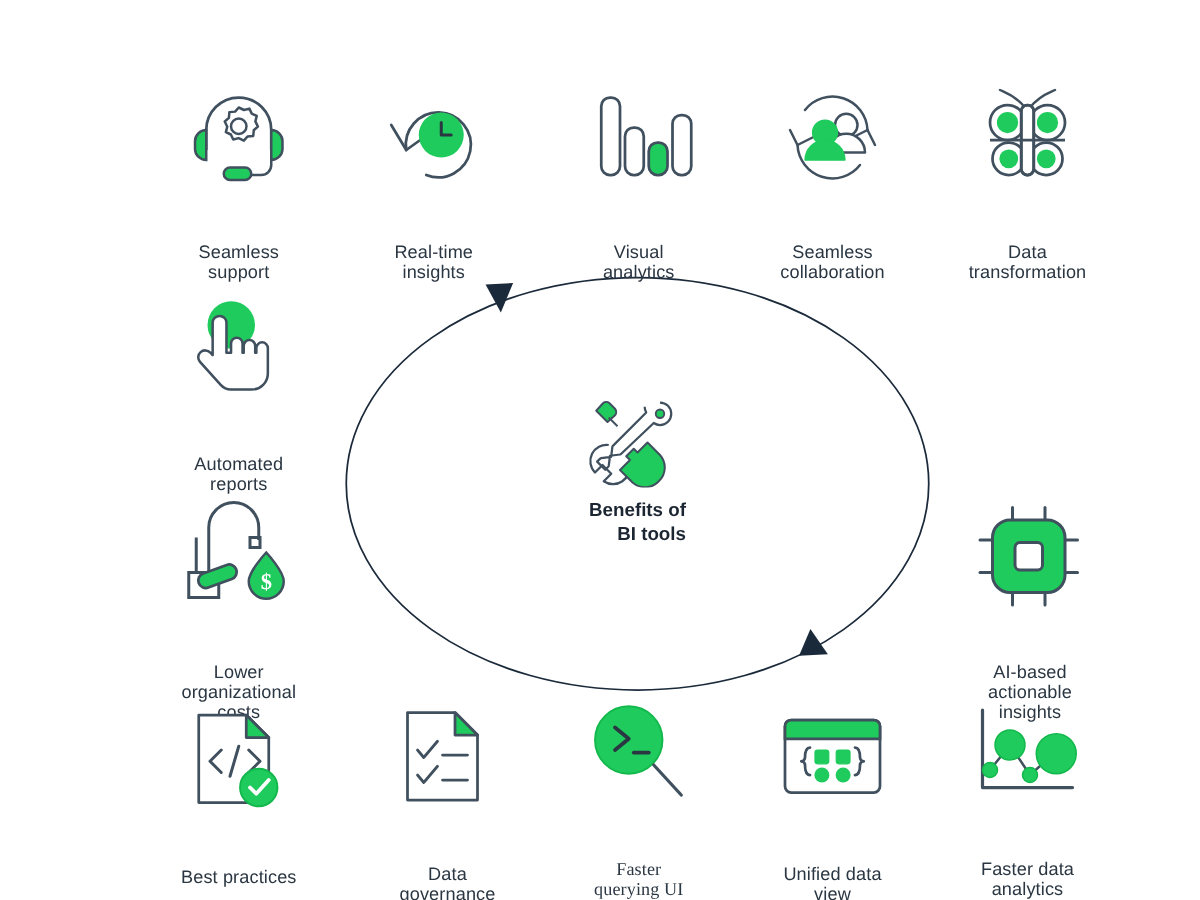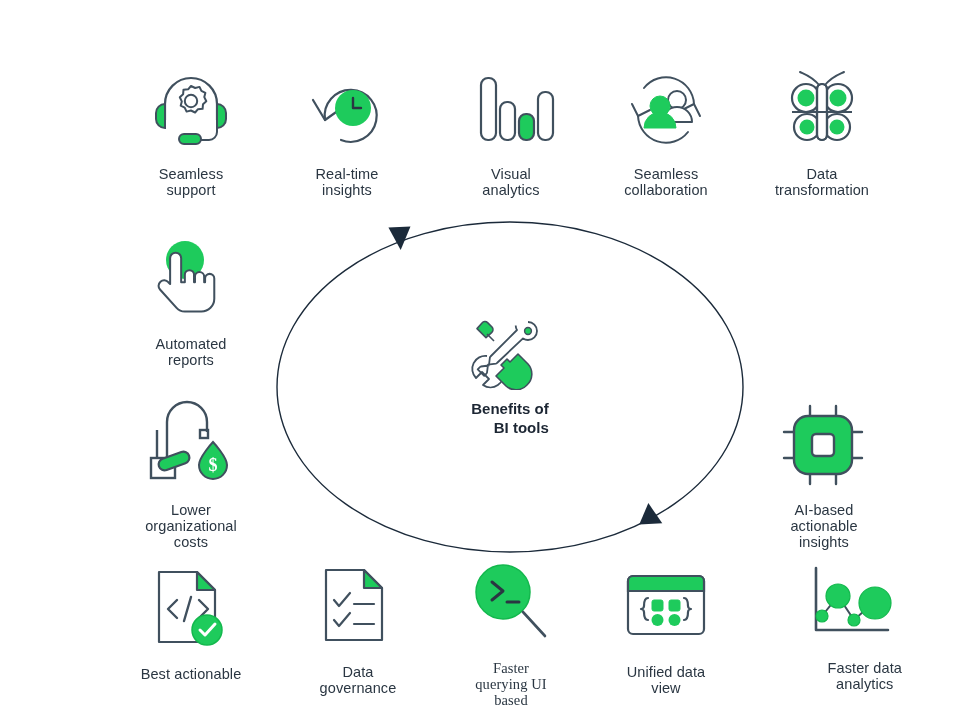--- a/index.html
+++ b/index.html
@@ -19,20 +19,21 @@
     width: 960px;
     height: 720px;
     background: #ffffff;
   }
   .node {
     position: absolute;
     display: flex;
     flex-direction: column;
     align-items: center;
     width: 160px;
+    gap: 28px;
   }
   .node .icon-wrap {
     width: 100px;
     height: 96px;
     display: flex;
     align-items: center;
     justify-content: center;
   }
   .node .label {
     margin-top: 8px;
@@ -246,21 +247,21 @@
         <path d="M52 8 l18 18 h-18 z" fill="#1ecb5c" stroke="#40505e" stroke-width="2.2" stroke-linejoin="round"></path>
         <g fill="none" stroke="#40505e" stroke-width="2.4" stroke-linecap="round" stroke-linejoin="round">
           <path d="M32 36 l-9 9 l9 9"></path>
           <path d="M54 36 l9 9 l-9 9"></path>
           <line x1="46" y1="33" x2="39" y2="57"></line>
         </g>
         <circle cx="62" cy="66" r="15" fill="#1ecb5c" stroke="#13b84d" stroke-width="1.5"></circle>
         <path d="M55 66 l5 5 l10 -11" fill="none" stroke="#ffffff" stroke-width="3" stroke-linecap="round" stroke-linejoin="round"></path>
       </svg>
     </div>
-    <div class="label">Best actionable</div>
+    <div class="label">Best practices</div>
   </div>
 
   <div class="node" style="left:278px; top:560px;">
     <div class="icon-wrap">
       <svg width="92" height="92" viewBox="0 0 92 92">
         <path d="M14 8 h38 l18 18 v52 h-56 z" fill="#ffffff" stroke="#40505e" stroke-width="2.2" stroke-linejoin="round"></path>
         <path d="M52 8 l18 18 h-18 z" fill="#1ecb5c" stroke="#40505e" stroke-width="2.2" stroke-linejoin="round"></path>
         <g fill="none" stroke="#40505e" stroke-width="2.2" stroke-linecap="round" stroke-linejoin="round">
           <path d="M22 38 l5 6 l11 -13"></path>
           <line x1="42" y1="42" x2="62" y2="42"></line>
@@ -299,21 +300,21 @@
         <rect x="32" y="38" width="11" height="11" rx="2" fill="#1ecb5c" stroke="#1ecb5c" stroke-width="1"></rect>
         <rect x="49" y="38" width="11" height="11" rx="2" fill="#1ecb5c" stroke="#1ecb5c" stroke-width="1"></rect>
         <circle cx="37.5" cy="58" r="6" fill="#1ecb5c"></circle>
         <circle cx="54.5" cy="58" r="6" fill="#1ecb5c"></circle>
       </svg>
     </div>
     <div class="label">Unified data
 view</div>
   </div>
 
-  <div class="node" style="left:742px; top:556px;align-items:flex-end;">
+  <div class="node" style="left:742px; top:556px;">
     <div class="icon-wrap">
       <svg width="96" height="92" viewBox="0 0 96 92">
         <path d="M12 10 V72 H84" fill="none" stroke="#40505e" stroke-width="2.6" stroke-linecap="round" stroke-linejoin="round"></path>
         <polyline points="18,58 34,38 50,62 70,44" fill="none" stroke="#40505e" stroke-width="2"></polyline>
         <circle cx="18" cy="58" r="6" fill="#1ecb5c" stroke="#13b84d" stroke-width="1.2"></circle>
         <circle cx="34" cy="38" r="12" fill="#1ecb5c" stroke="#13b84d" stroke-width="1.2"></circle>
         <circle cx="50" cy="62" r="6" fill="#1ecb5c" stroke="#13b84d" stroke-width="1.2"></circle>
         <circle cx="71" cy="45" r="16" fill="#1ecb5c" stroke="#13b84d" stroke-width="1.2"></circle>
       </svg>
     </div>

